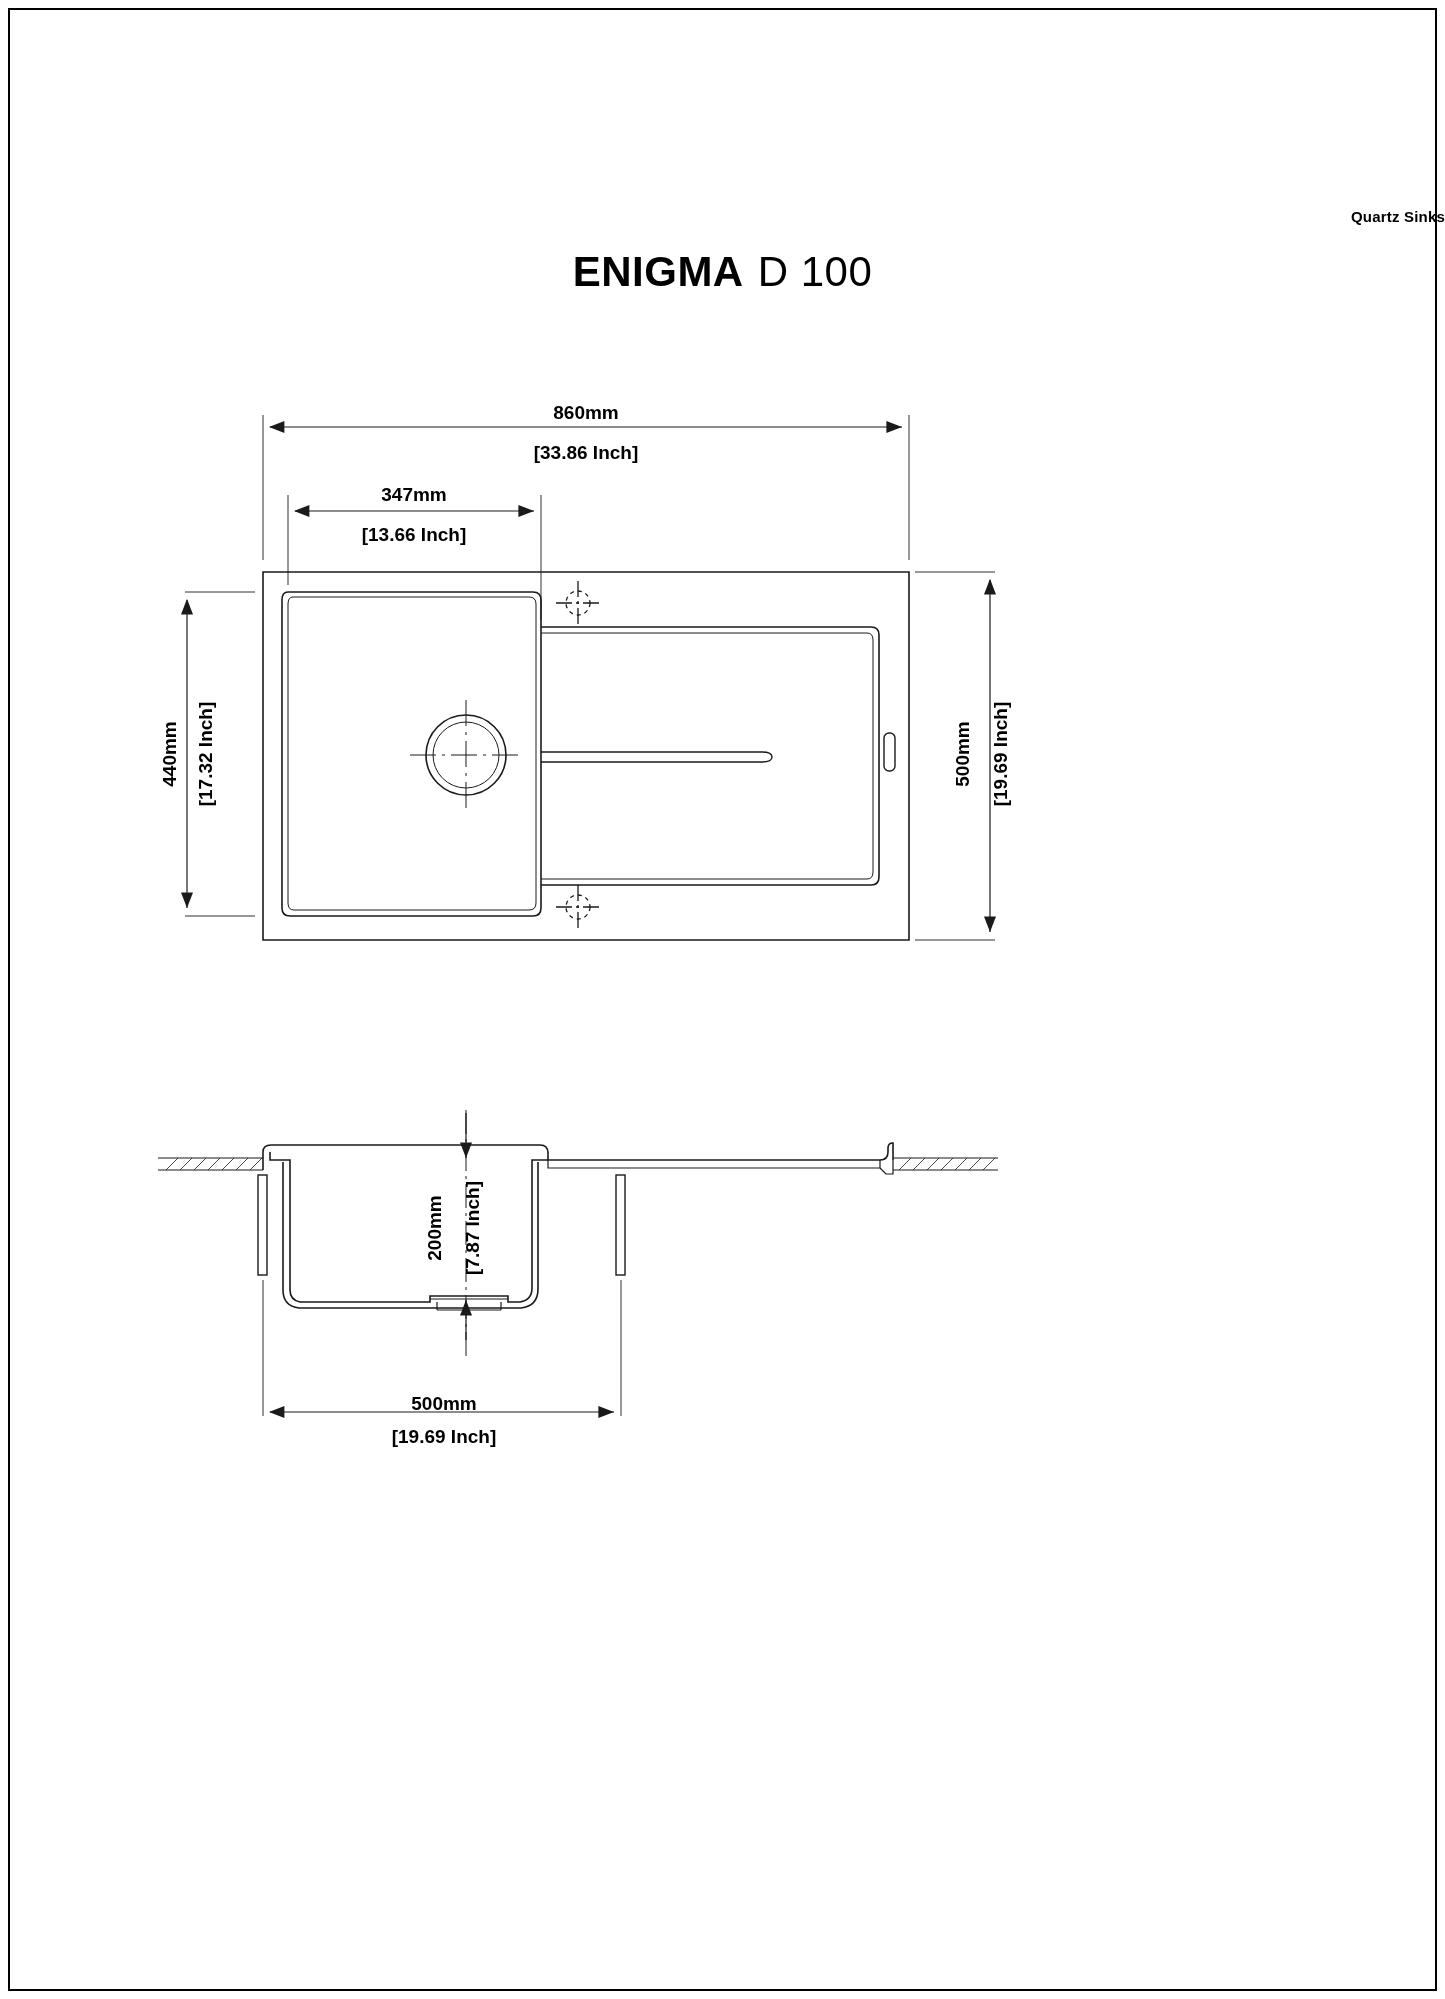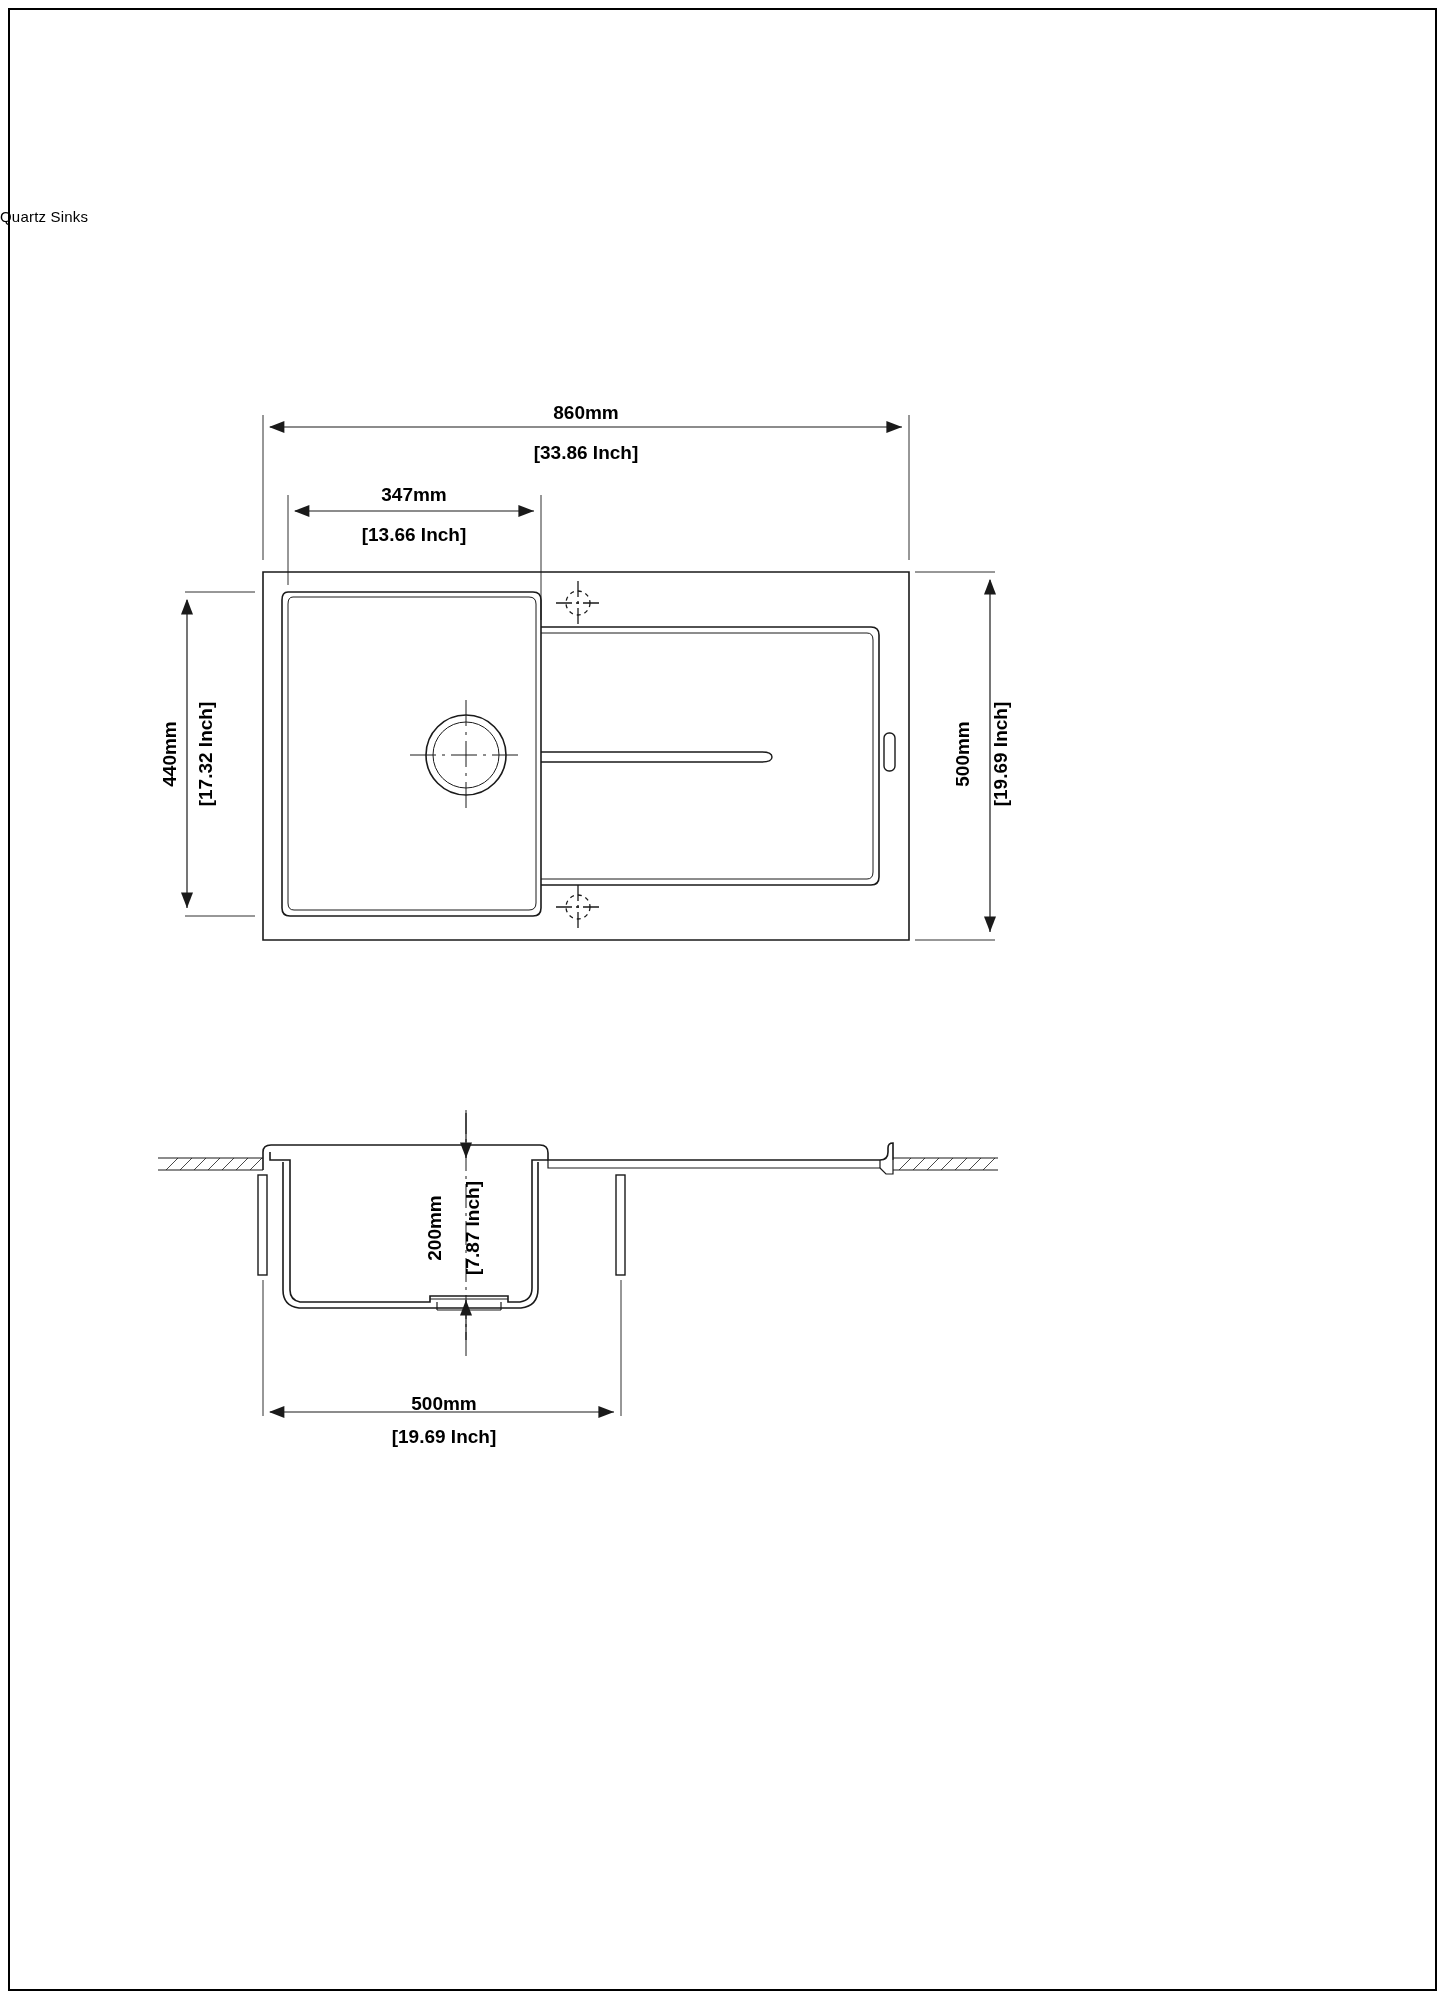--- a/index.html
+++ b/index.html
@@ -25,23 +25,23 @@
     width: 1429px;
     height: 1983px;
     border: 2px solid #000;
     box-sizing: border-box;
   }
   .ttl-sub {
     position: absolute;
     left: 0;
     top: 208px;
     width: 1445px;
-    text-align: left;
+    text-align: right;
     font-size: 15px;
-    font-weight: normal;
+    font-weight: bold;
     letter-spacing: 0.2px;
   }
   .ttl-main {
     position: absolute;
     left: 0;
     top: 248px;
     width: 1445px;
     text-align: center;
     font-size: 42px;
     font-weight: bold;
@@ -65,20 +65,23 @@
 </style>
 </head>
 <body>
 
 <div id="sheet">
 
   <div id="border"></div>
 
   <div class="ttl-sub">Quartz Sinks</div>
 
+  <div class="ttl-main">
+    <span>ENIGMA</span><span class="model">D 100</span>
+  </div>
 
   <svg class="drawing" width="1445" height="1999" viewBox="0 0 1445 1999">
 
     <g stroke="#1a1a1a" fill="none" stroke-width="1.6">
 
       <g>
 
         <path d="M 263,572 L 909,572 L 909,940 L 263,940 Z"></path>
 
         <path d="M 263,572 L 271,566 L 901,566 L 909,572" stroke-width="0"></path>

